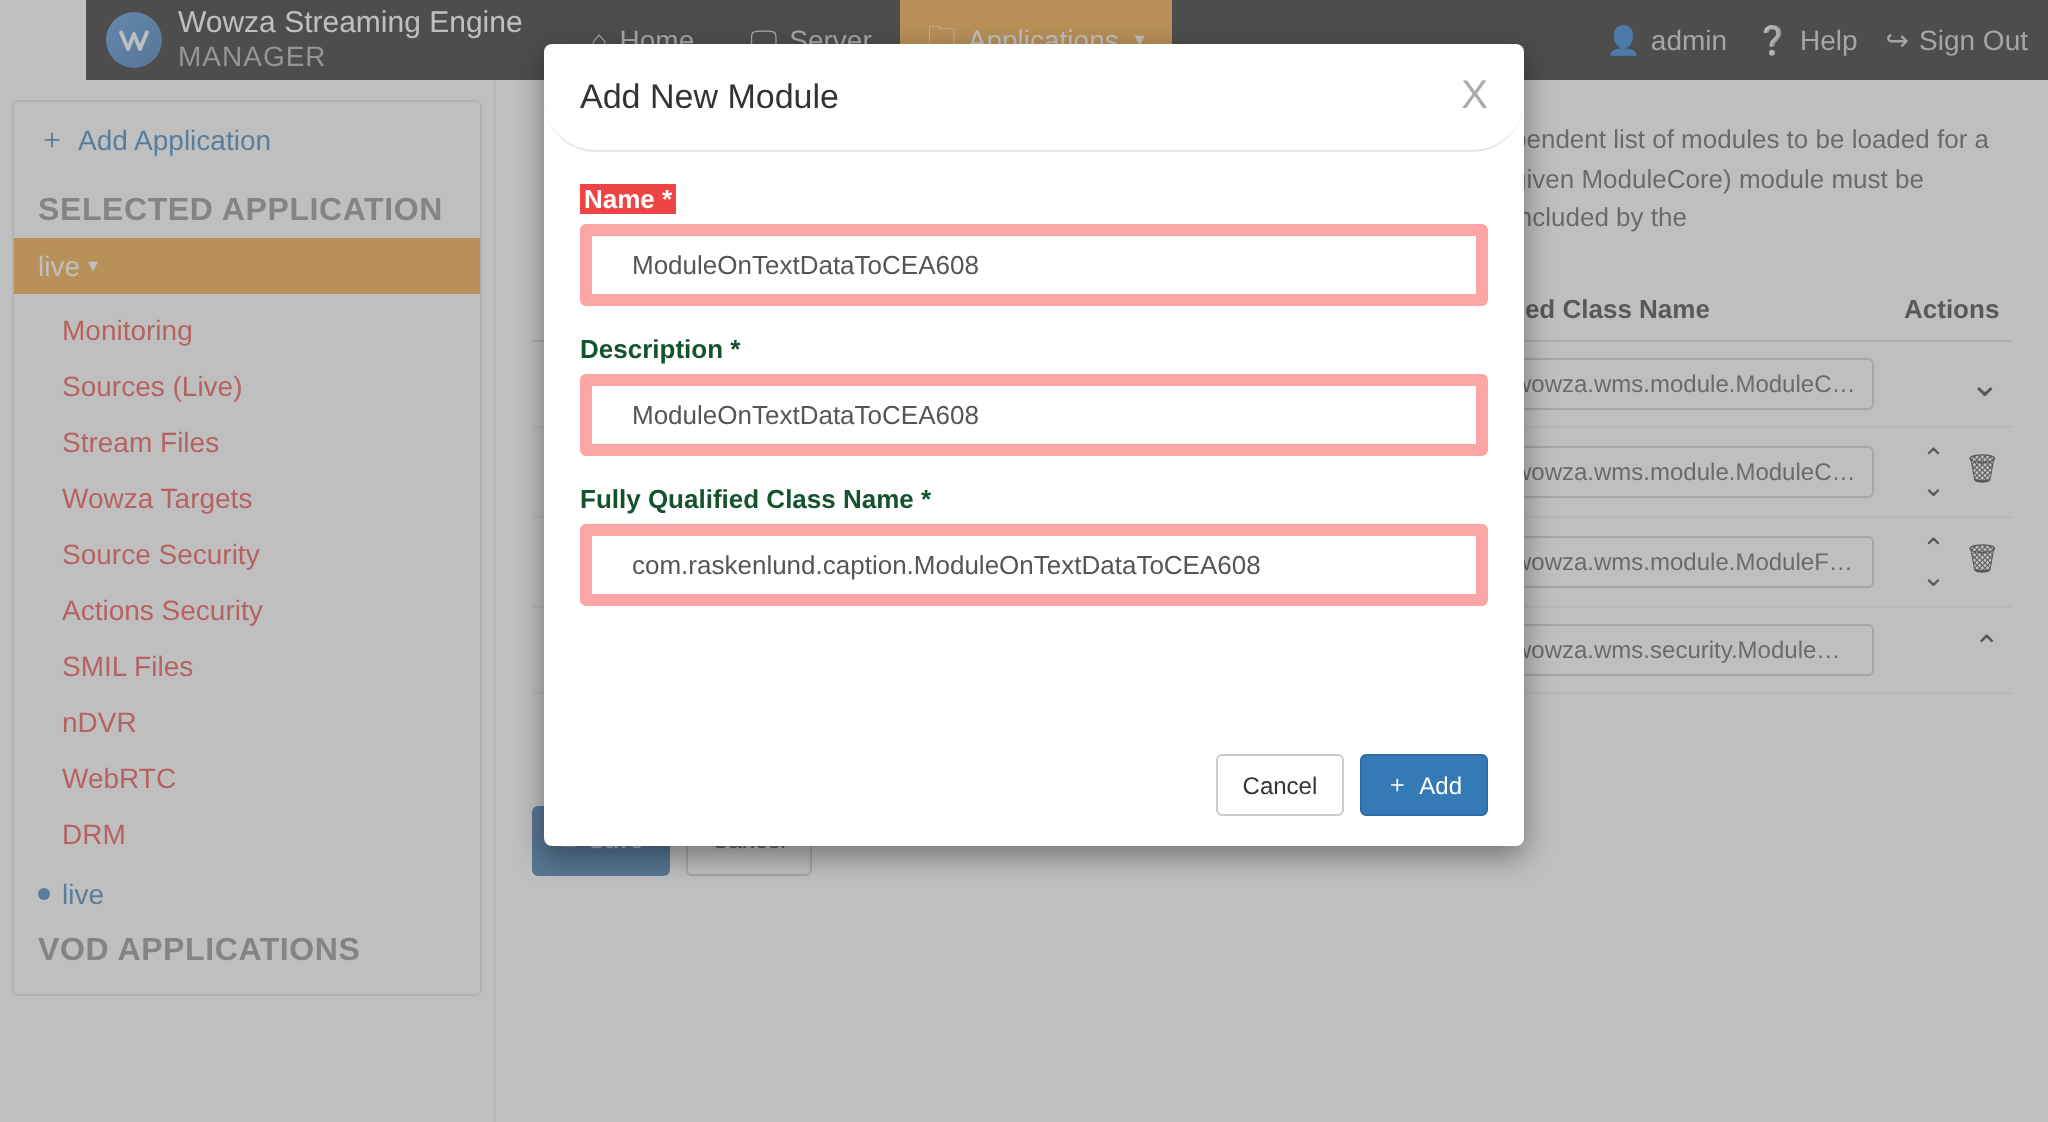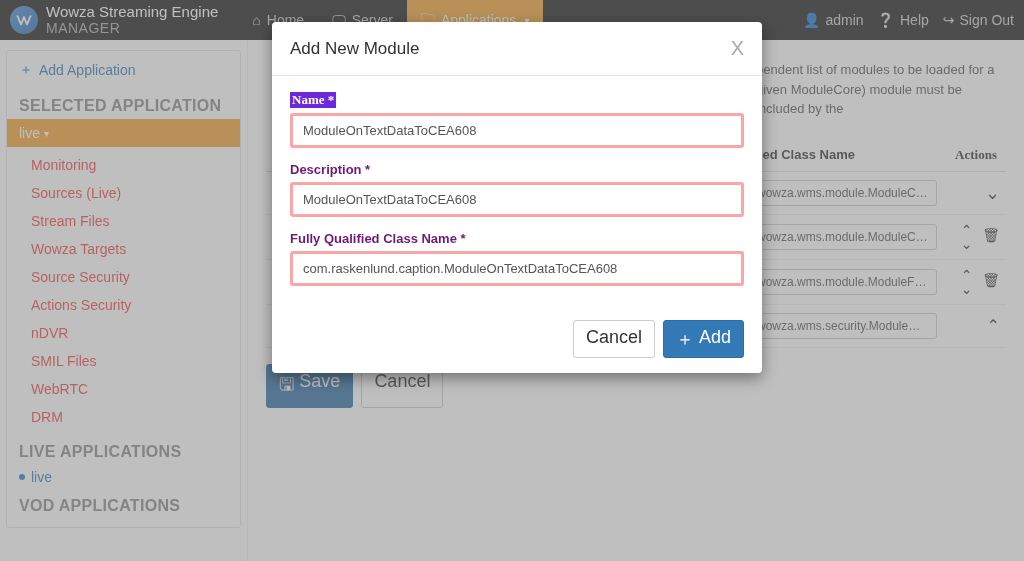--- a/index.html
+++ b/index.html
@@ -1,18 +1,18 @@
 <!DOCTYPE html>
 <html><head>
   <meta charset="utf-8">
   <style>
     * { margin: 0; padding: 0; box-sizing: border-box; }
     body { font-family: "Helvetica Neue", Helvetica, Arial, sans-serif; font-size: 14px; color: #333; background: #fff; width: 1024px; height: 561px; overflow: hidden; position: relative; }
 
-    .navbar { background: #1a1a1a; height: 40px; display: flex; align-items: center; color: #fff; padding: 0 10px; }
+    .navbar { background: #1a1a1a; height: 40px; display: flex; align-items: center; color: #fff; padding: 0 10px; margin-left: 43px; }
     .navbar-brand { display: flex; align-items: center; gap: 8px; margin-right: 20px; }
     .brand-logo { width: 28px; height: 28px; background: linear-gradient(135deg, #4a90d9, #2b6cb0); border-radius: 50%; display: flex; align-items: center; justify-content: center; }
     .brand-text { display: flex; flex-direction: column; line-height: 1.1; }
     .brand-title { font-size: 15px; color: #fff; }
     .brand-sub { font-size: 14px; color: #aaa; letter-spacing: 0.5px; }
 
     .nav-items { display: flex; height: 40px; }
     .nav-item { display: flex; align-items: center; gap: 6px; padding: 0 14px; color: #ccc; cursor: pointer; height: 100%; }
     .nav-item.active { background: #f0a030; color: #fff; }
     .nav-item .caret { font-size: 10px; margin-left: 2px; }
@@ -41,35 +41,35 @@
     .module-table { width: 100%; border-collapse: collapse; margin-top: 10px; }
     .module-table th { text-align: left; font-weight: bold; padding: 8px 6px; border-bottom: 1px solid #ddd; font-size: 13px; }
     .module-table td { padding: 8px 6px; border-bottom: 1px solid #eee; font-size: 13px; vertical-align: middle; }
     .class-input { width: 215px; padding: 5px 8px; border: 1px solid #ccc; border-radius: 3px; font-size: 12px; color: #555; text-overflow: ellipsis; }
 
     .actions-cell { text-align: right; white-space: nowrap; }
     .act-icon { display: inline-block; cursor: pointer; font-size: 14px; line-height: 1; color: #333; }
     .act-stack { display: inline-flex; flex-direction: column; line-height: 0.7; font-size: 12px; margin-right: 6px; vertical-align: middle; }
 
     .bottom-buttons { margin-top: 16px; display: flex; gap: 8px; }
-    .btn { padding: 6px 12px; border-radius: 3px; border: 1px solid transparent; cursor: pointer; font-size: 18px; display: inline-flex; gap: 5px; }
+    .btn { padding: 6px 12px; border-radius: 3px; border: 1px solid transparent; cursor: pointer; font-size: 12px; display: inline-flex; align-items: center; gap: 5px; margin-top: 40px; }
     .btn-primary { background: #2e6da4; color: #fff; border-color: #2e6da4; }
     .btn-default { background: #fff; color: #333; border: 1px solid #ccc; }
 
     
     .modal-backdrop { position: absolute; inset: 0; background: rgba(128,128,128,0.5); z-index: 10; }
     .modal { position: absolute; top: 22px; left: 272px; width: 490px; background: #fff; border-radius: 4px; box-shadow: 0 5px 15px rgba(0,0,0,0.4); z-index: 20; }
-    .modal-header { padding: 15px 18px; display: flex; justify-content: space-between; align-items: center; border-bottom: 1px solid #e5e5e5; }
+    .modal-header { padding: 15px 18px; display: flex; justify-content: space-between; align-items: center; border-bottom: 1px solid #e5e5e5; border-radius: 26px; }
     .modal-title { font-size: 17px; font-weight: 500; color: #333; }
     .modal-close { color: #aaa; font-size: 20px; cursor: pointer; font-family: Arial; }
     .modal-body { padding: 15px 18px 8px; }
     .form-group { margin-bottom: 14px; }
-    .form-label { display: block; font-weight: bold; font-size: 13px; margin-bottom: 5px; color: #701a75; }
-    .form-label.highlighted { background: #6d28d9; color: #fff; display: inline-block; padding: 0 2px; font-family: Liberation Serif, serif; }
-    .form-control { width: 100%; padding: 7px 10px; border: 3px solid #fca5a5; border-radius: 3px; font-size: 13px; color: #555; }
+    .form-label { display: block; font-weight: bold; font-size: 13px; margin-bottom: 5px; color: #14532d; }
+    .form-label.highlighted { background: #ef4444; color: #fff; display: inline-block; padding: 0 2px; }
+    .form-control { width: 100%; padding: 7px 20px; border: 6px solid #fca5a5; border-radius: 3px; font-size: 13px; color: #555; }
     .modal-footer { padding: 12px 18px 15px; display: flex; justify-content: flex-end; gap: 8px; border-top: none; }
     .btn-add { background: #337ab7; color: #fff; border-color: #2e6da4; }
 
     .icon { font-family: Arial, sans-serif; }
   </style>
 </head>
 <body>
 
 <div class="navbar">
   <div class="navbar-brand">
@@ -127,45 +127,44 @@
         <span>live</span>
         <span class="caret">▾</span>
       </div>
       <div class="side-links">
         <div class="side-link">Monitoring</div>
         <div class="side-link">Sources (Live)</div>
         <div class="side-link">Stream Files</div>
         <div class="side-link">Wowza Targets</div>
         <div class="side-link">Source Security</div>
         <div class="side-link">Actions Security</div>
+        <div class="side-link">SMIL Files</div>
         <div class="side-link">nDVR</div>
-        <div class="side-link">SMIL Files</div>
         <div class="side-link">WebRTC</div>
         <div class="side-link">DRM</div>
       </div>
-      <div class="side-head">LIVE APPLICATIONS</div>
       <div class="live-app-item">
         <span class="live-dot"></span>
         <span>live</span>
       </div>
       <div class="side-head">VOD APPLICATIONS</div>
 
     </div>
   </div>
 
   <div class="content">
     <div class="help-text">pendent list of modules to be loaded for a given ModuleCore) module must be included by the</div>
 
     <table class="module-table">
       <thead>
         <tr>
           <th style="width:165px"></th>
           <th style="width:285px"></th>
           <th>Qualified Class Name</th>
-          <th style="width:60px; text-align:center;font-family:Liberation Serif, serif;">Actions</th>
+          <th style="width:60px; text-align:left;">Actions</th>
         </tr>
       </thead>
       <tbody>
         <tr>
           <td></td>
           <td></td>
           <td><input class="class-input" value="com.wowza.wms.module.ModuleCore" style=""></td>
           <td class="actions-cell">
             <span class="act-icon" style="font-size:18px">⌄</span>
           </td>

